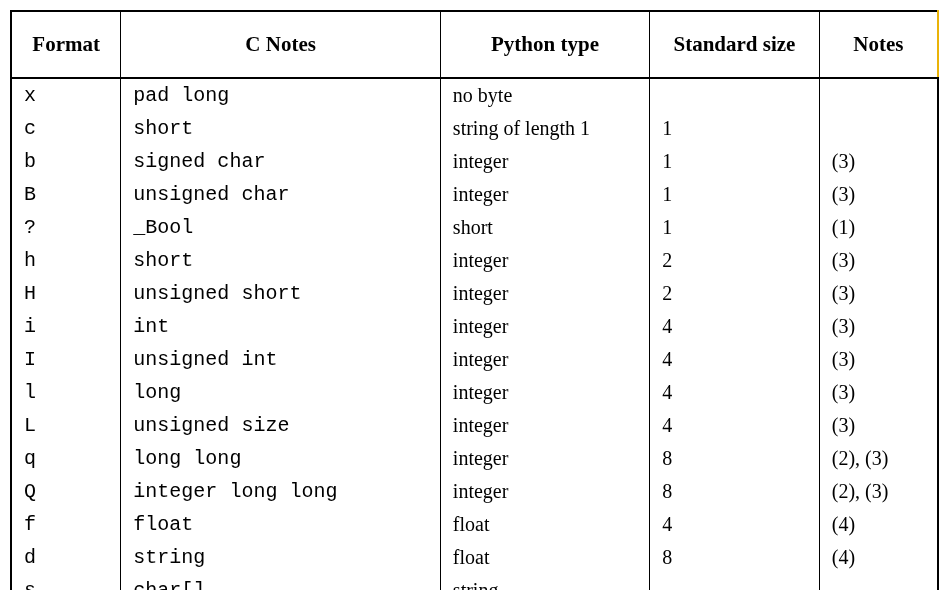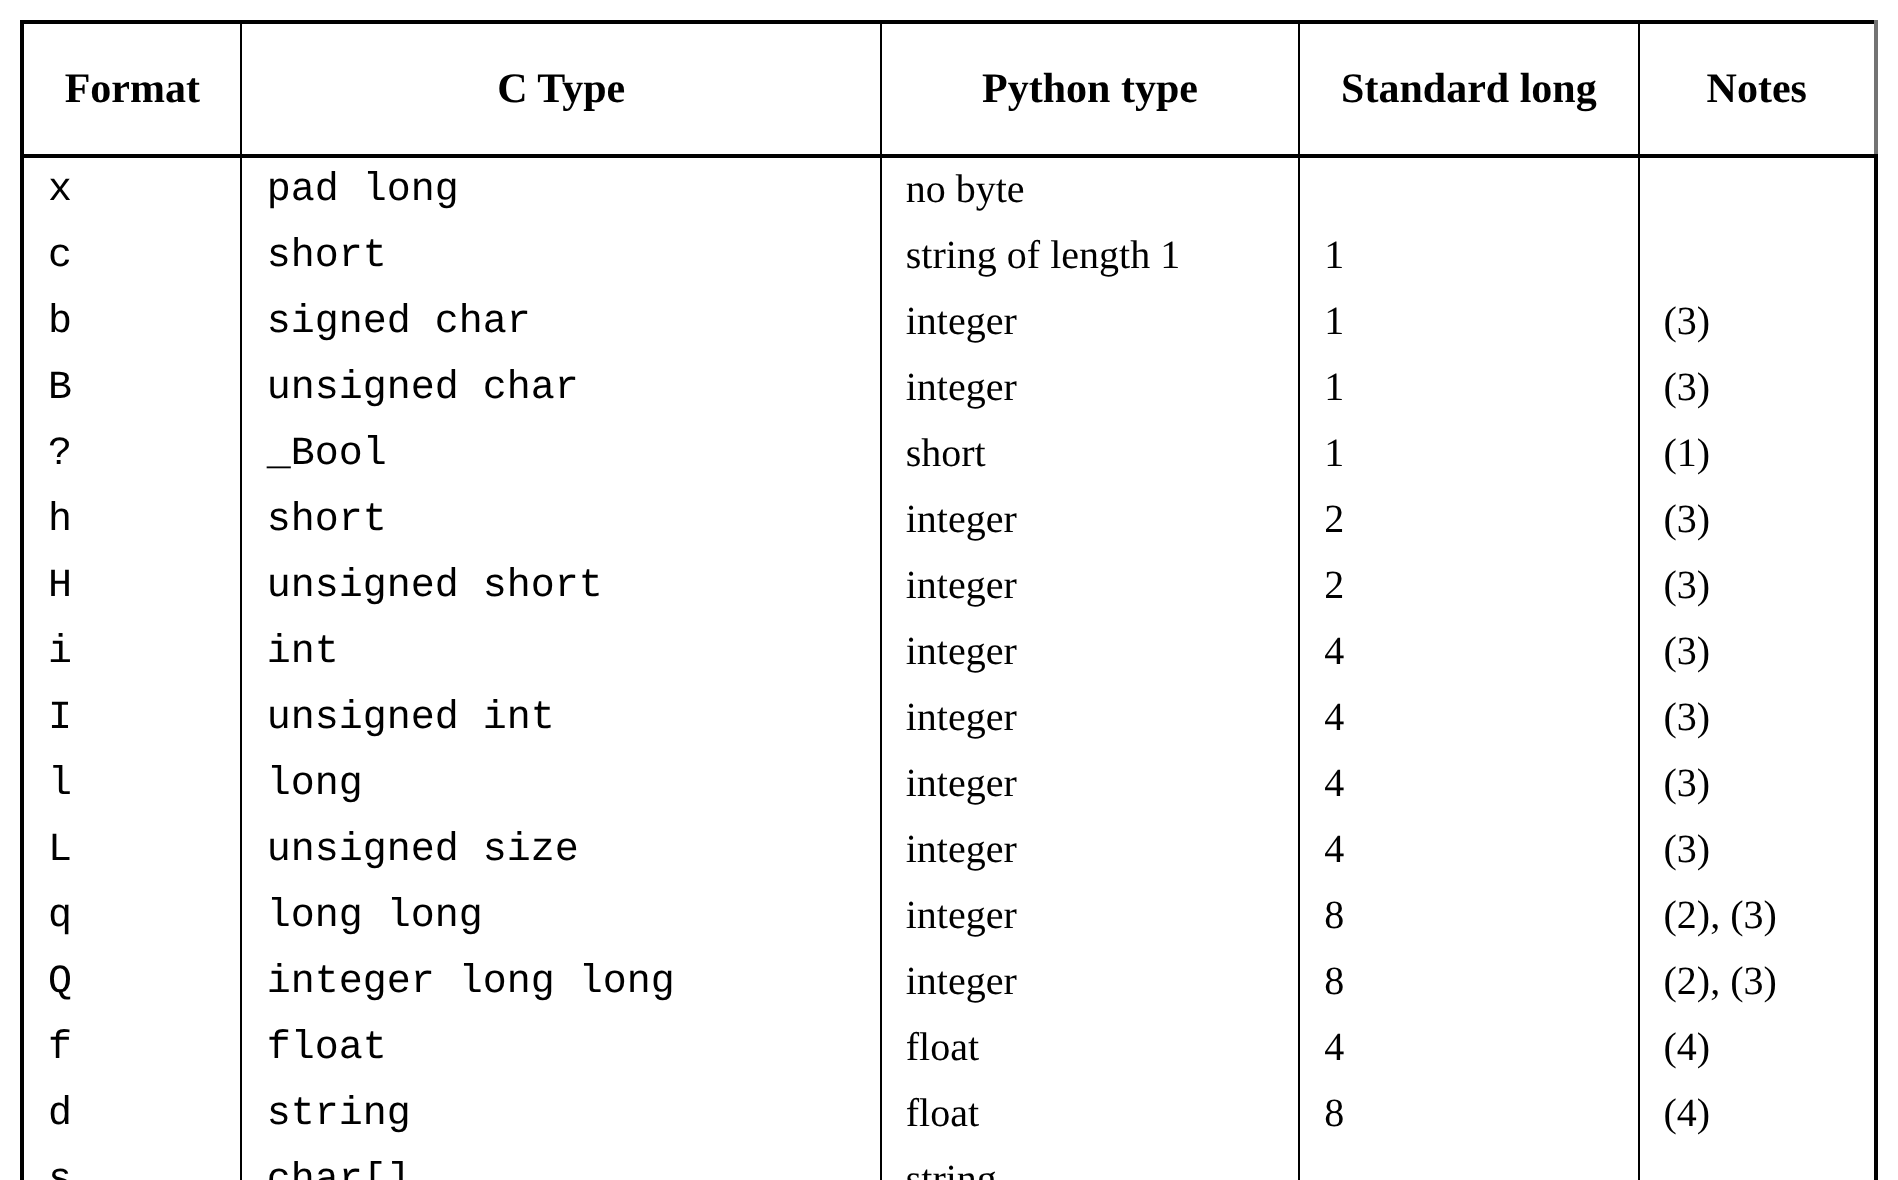--- a/index.html
+++ b/index.html
@@ -26,21 +26,21 @@
       border-bottom: 2px solid #000;
       border-left: 1px solid #000;
       border-right: 1px solid #000;
       padding: 20px 8px;
       font-size: 21px;
     }
     thead th:first-child {
       border-left: 2px solid #000;
     }
     thead th:last-child {
-      border-right: 2px solid #737373;
+      border-right: 2px solid #eab308;
     }
     tbody td {
       border-left: 1px solid #000;
       border-right: 1px solid #000;
       padding: 2px 12px;
       vertical-align: top;
       line-height: 1.45;
     }
     tbody td:first-child {
       border-left: 2px solid #000;
@@ -68,23 +68,23 @@
   <colgroup>
     <col class="col-format">
     <col class="col-ctype">
     <col class="col-pytype">
     <col class="col-size">
     <col class="col-notes">
   </colgroup>
   <thead>
     <tr>
       <th>Format</th>
-      <th>C Type</th>
+      <th>C Notes</th>
       <th>Python type</th>
-      <th>Standard long</th>
+      <th>Standard size</th>
       <th>Notes</th>
     </tr>
   </thead>
   <tbody id="tbody">
       <tr>
         <td class="mono">x</td>
         <td class="mono">pad long</td>
         <td>no byte</td>
         <td></td>
         <td></td>

